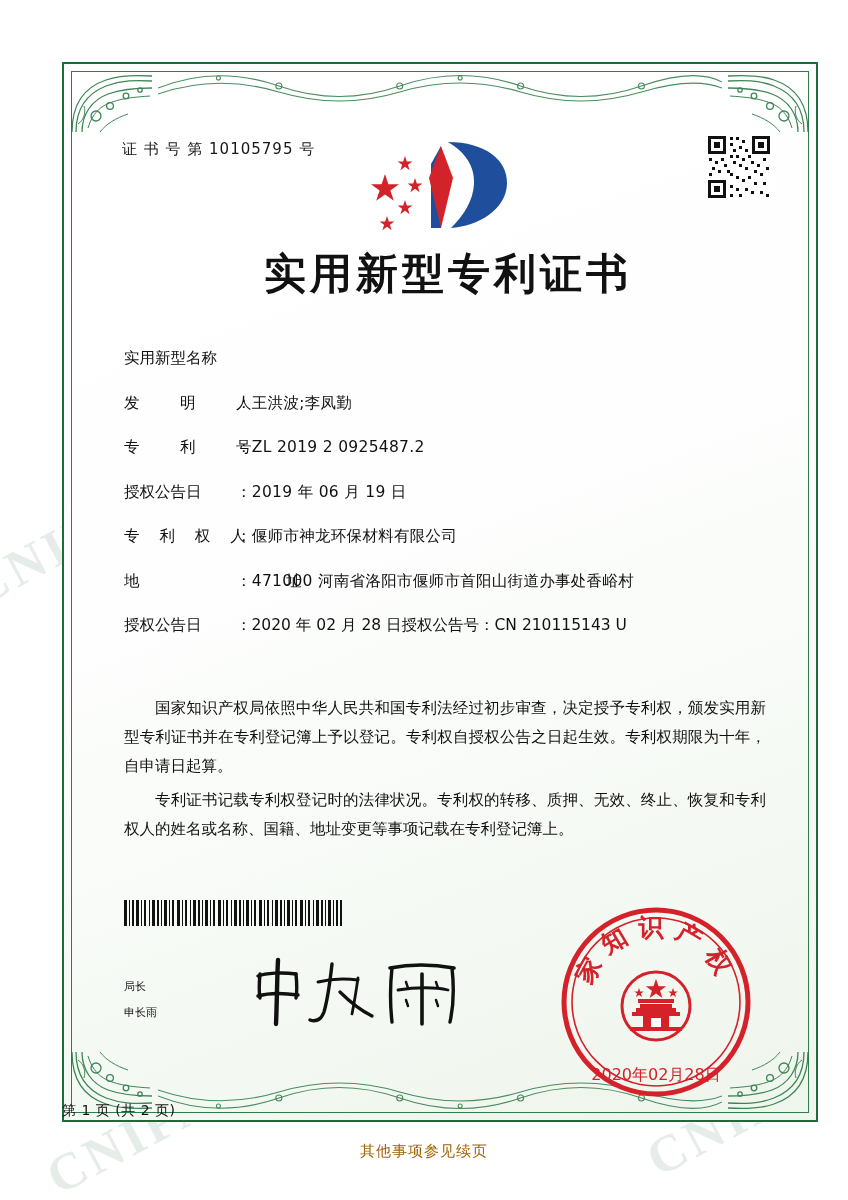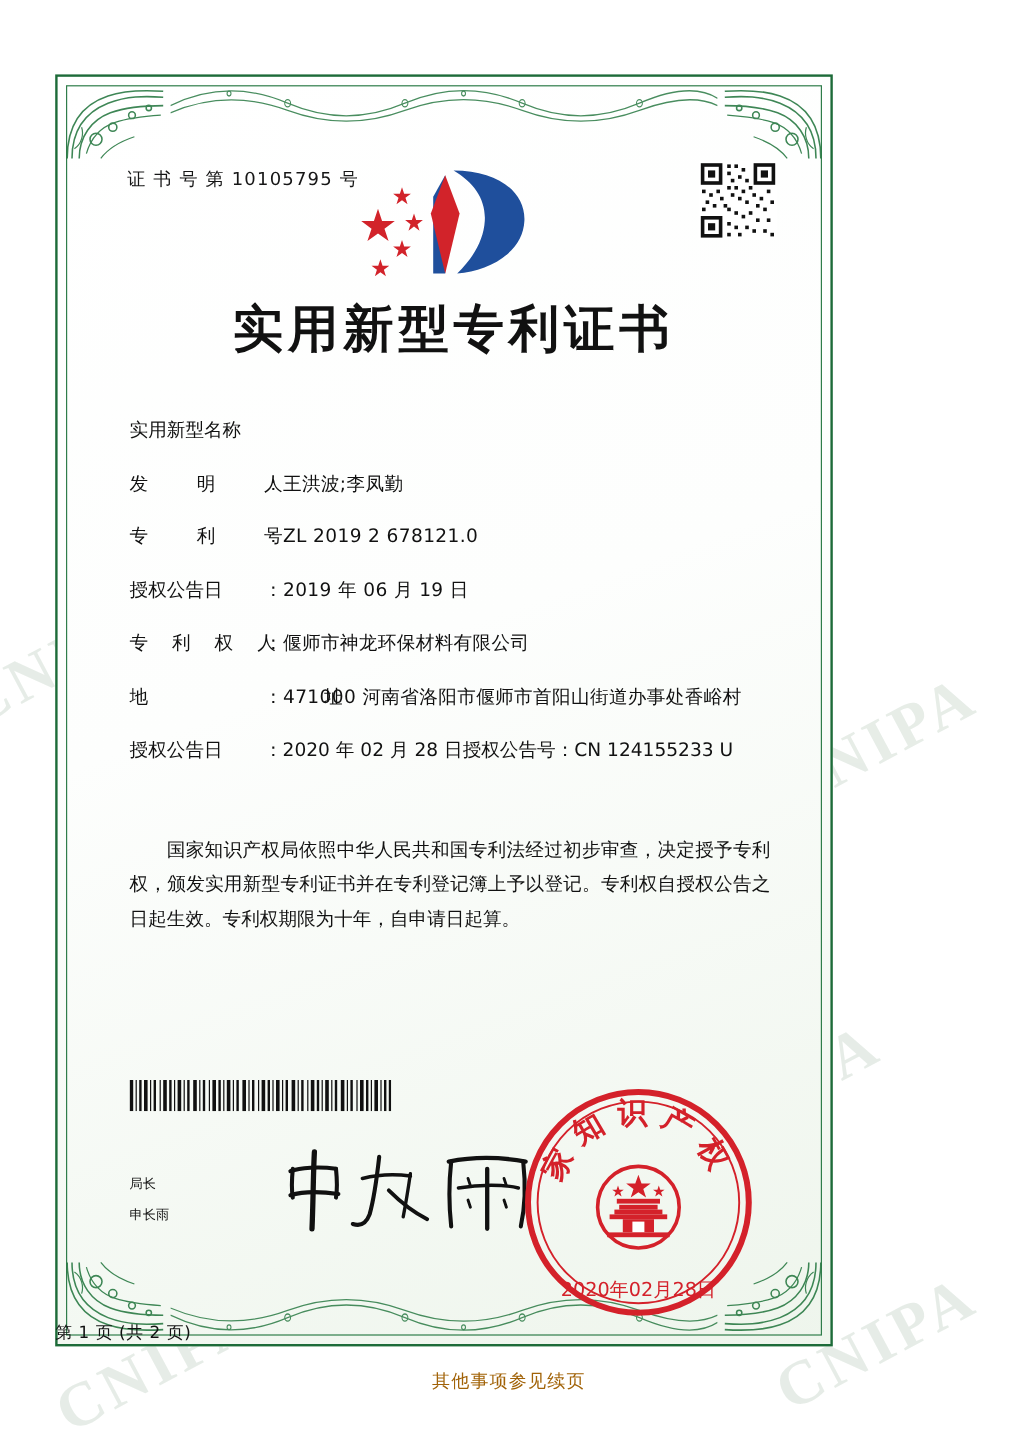--- a/index.html
+++ b/index.html
@@ -18,23 +18,23 @@
   
   .page {
     position: absolute;
     left: 0; top: 0;
     width: 848px; height: 1200px;
     background: #ffffff;
   }
 
   .cert {
     position: absolute;
-    left: 46px;
+    left: 62px;
     top: 62px;
-    width: 648px;
+    width: 756px;
     height: 1060px;
     background: linear-gradient(160deg, #ffffff 0%, #fdfefd 45%, #eef5ec 100%);
     box-sizing: border-box;
   }
 
   .border-outer {
     position: absolute;
     left: 0; top: 0; right: 0; bottom: 0;
     border: 2px solid #1d6b39;
     box-sizing: border-box;
@@ -432,21 +432,21 @@
         <span class="lbl">实用新型名称</span>
       </div>
 
       <div class="field">
         <span class="lbl sp4">发　明　人</span>
         <span class="val">：王洪波;李凤勤</span>
       </div>
 
       <div class="field">
         <span class="lbl sp4">专　利　号</span>
-        <span class="val">：ZL 2019 2 678121.0</span>
+        <span class="val">：ZL 2019 2 0925487.2</span>
       </div>
 
       <div class="field">
         <span class="lbl">授权公告日</span>
         <span class="val">：2019 年 06 月 19 日</span>
       </div>
 
       <div class="field">
         <span class="lbl sp3">专 利 权 人</span>
         <span class="val">：偃师市神龙环保材料有限公司</span>
@@ -454,27 +454,28 @@
 
       <div class="field">
         <span class="lbl sp2">地　　　址</span>
         <span class="val">：471000 河南省洛阳市偃师市首阳山街道办事处香峪村</span>
       </div>
 
       <div class="field">
         <span class="lbl">授权公告日</span>
         <span>：2020 年 02 月 28 日</span>
         <span class="val2">授权公告号</span>
-        <span>：CN 124155233 U</span>
+        <span>：CN 210115143 U</span>
       </div>
 
     </div>
 
     <div class="paras">
       <p>国家知识产权局依照中华人民共和国专利法经过初步审查，决定授予专利权，颁发实用新型专利证书并在专利登记簿上予以登记。专利权自授权公告之日起生效。专利权期限为十年，自申请日起算。</p>
+      <p>专利证书记载专利权登记时的法律状况。专利权的转移、质押、无效、终止、恢复和专利权人的姓名或名称、国籍、地址变更等事项记载在专利登记簿上。</p>
     </div>
 
     <div class="barcode">
       <svg viewBox="0 0 218 26" preserveAspectRatio="none">
         <rect width="218" height="26" fill="none"></rect>
         <g fill="#111">
           <rect x="0" y="0" width="3" height="26"></rect>
             <rect x="5" y="0" width="1" height="26"></rect>
           <rect x="8" y="0" width="2" height="26"></rect>
             <rect x="12" y="0" width="3" height="26"></rect>

